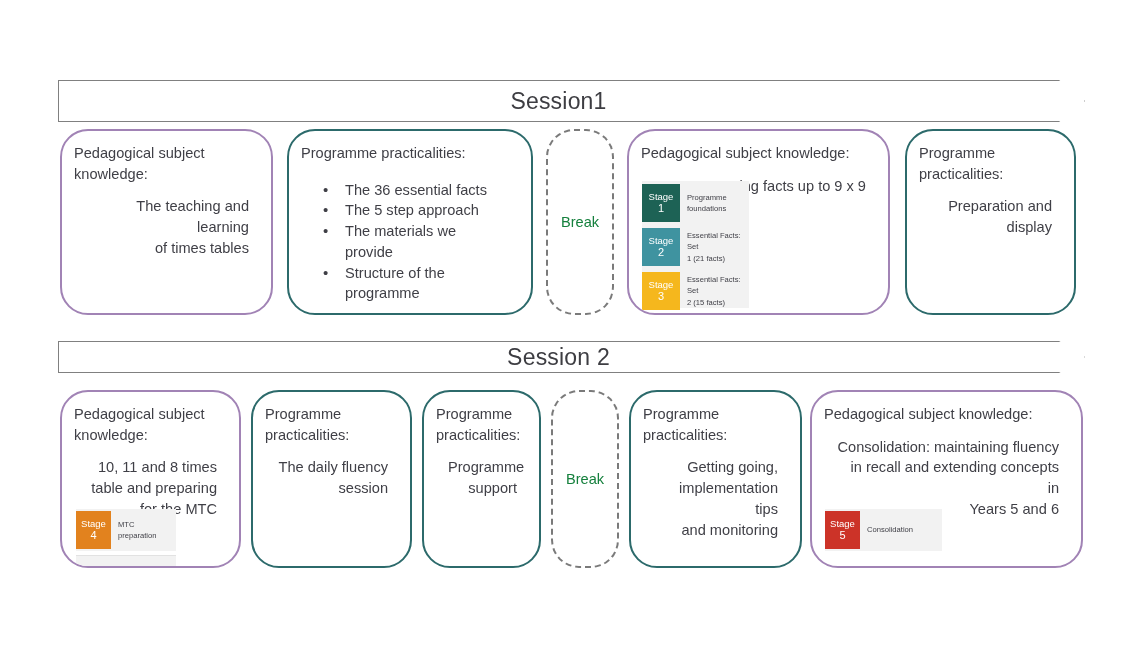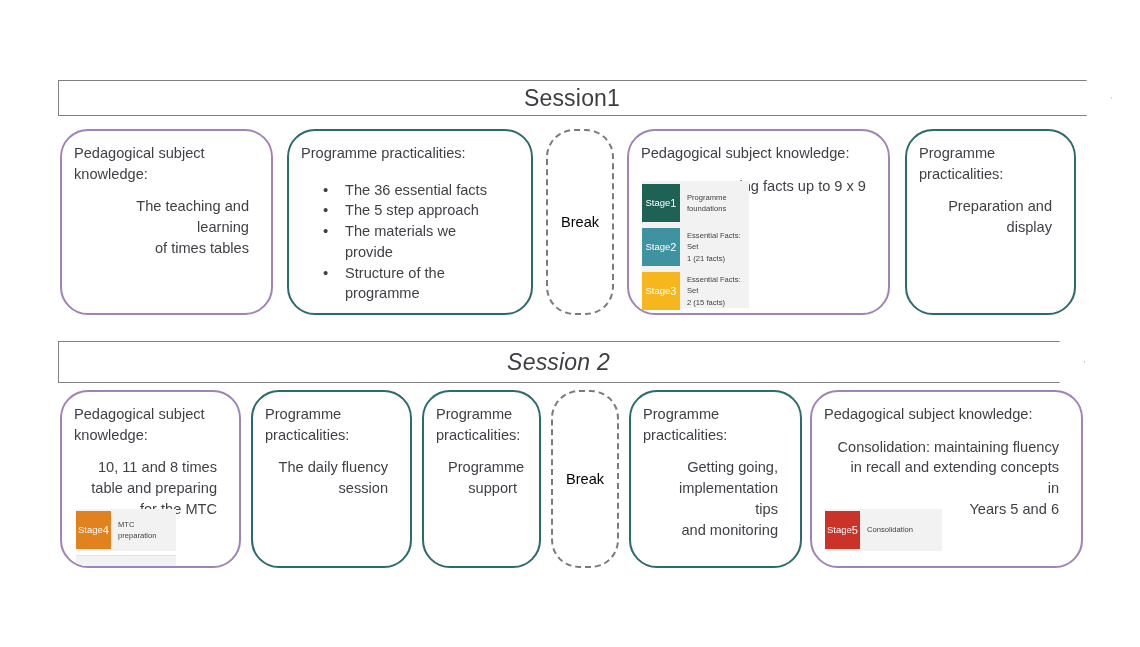--- a/index.html
+++ b/index.html
@@ -106,37 +106,37 @@
     color: #3f3f46;
   }
 
   .break-label {
     position: absolute;
     left: 0; right: 0;
     top: 50%;
     transform: translateY(-50%);
     text-align: center;
     font-size: 14.6px;
-    color: #000000;
+    color: #15803d;
   }
 
   
   .stage-table {
     position: absolute;
     background: #f2f2f2;
     box-sizing: border-box;
   }
   .stage-row {
     display: flex;
     align-items: stretch;
   }
   .stage-chip {
     flex: 0 0 auto;
     display: flex;
-    flex-direction: row;
+    flex-direction: column;
     align-items: center;
     justify-content: center;
     color: #ffffff;
     line-height: 1.12;
     box-sizing: border-box;
   }
   .stage-chip .s-word { font-size: 9.5px; }
   .stage-chip .s-num  { font-size: 11px; }
   .stage-desc {
     flex: 1 1 auto;
@@ -157,21 +157,21 @@
     position: absolute;
     background: #f2f2f2;
     border-top: 1px solid #e2e2e2;
   }
 </style>
 </head>
 <body>
 
 <div class="canvas">
 
-  <div class="session-banner" style="left:58px; top:80px; width:1027px; height:36px;padding-left:27px;">
+  <div class="session-banner" style="left:58px; top:80px; width:1027px; height:42px;">
     <div class="banner-shape"></div>
     <div class="banner-title">Session1</div>
   </div>
 
   <div class="card purple" style="left:60px; top:129px; width:213px; height:186px;">
     <div class="card-body">
       <p class="card-heading">Pedagogical subject
 knowledge:</p>
       <p class="card-sub">The teaching and learning
 of times tables</p>
@@ -232,21 +232,21 @@
 
   <div class="card teal" style="left:905px; top:129px; width:171px; height:186px;">
     <div class="card-body">
       <p class="card-heading">Programme
 practicalities:</p>
       <p class="card-sub">Preparation and
 display</p>
     </div>
   </div>
 
-  <div class="session-banner" style="left:58px; top:341px; width:1027px; height:42px;font-style:italic;">
+  <div class="session-banner" style="left:58px; top:341px; width:1027px; height:32px;">
     <div class="banner-shape"></div>
     <div class="banner-title">Session 2</div>
   </div>
 
   <div class="card purple" style="left:60px; top:390px; width:181px; height:178px;">
     <div class="card-body">
       <p class="card-heading">Pedagogical subject
 knowledge:</p>
       <p class="card-sub">10, 11 and 8 times
 table and preparing

